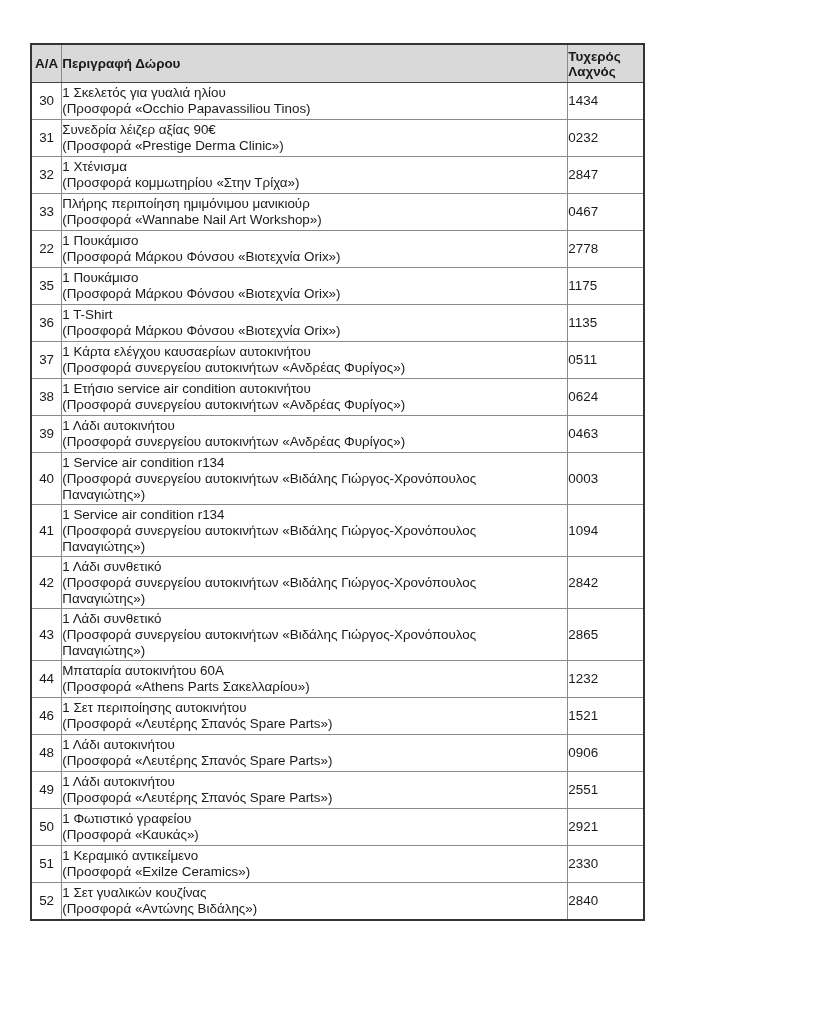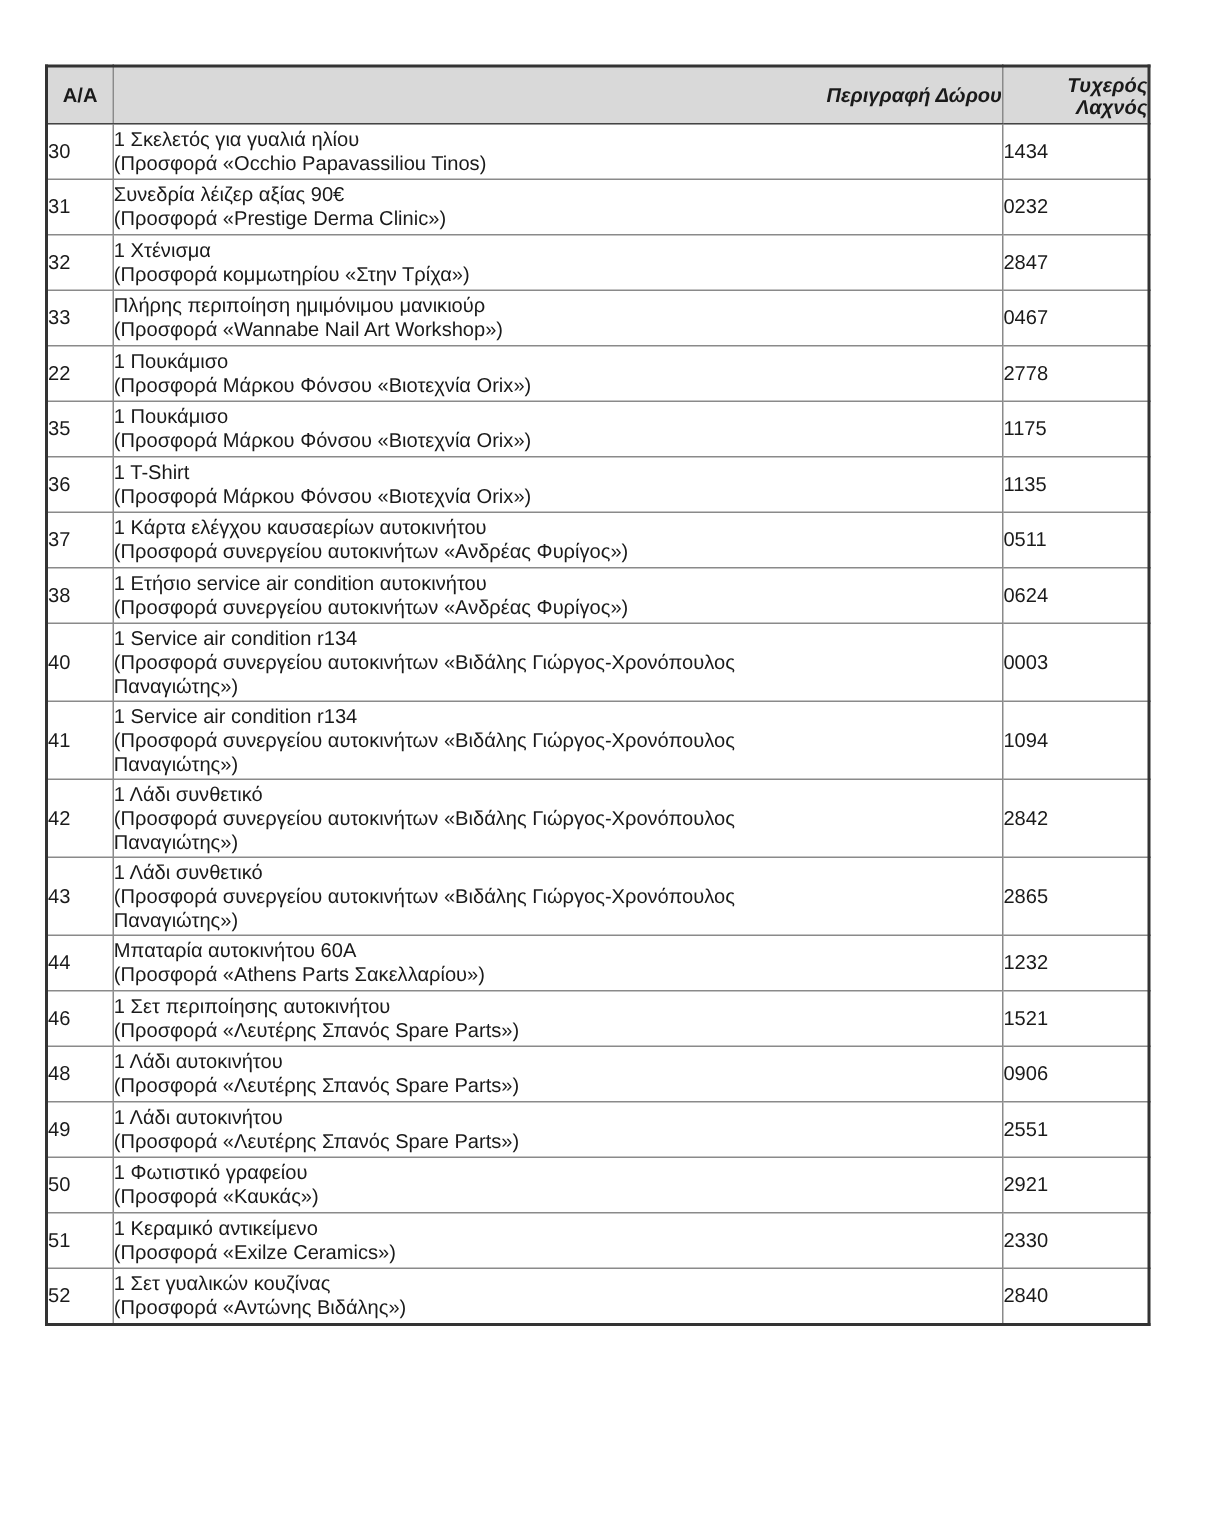--- a/index.html
+++ b/index.html
@@ -12,44 +12,45 @@
       height: 1024px;
       position: relative;
       font-family: "Liberation Sans", "DejaVu Sans", sans-serif;
       color: #1a1a1a;
       overflow: hidden;
     }
     table.prizes {
       position: absolute;
       left: 30px;
       top: 43px;
-      width: 737px;
+      width: 615px;
       border-collapse: collapse;
       border: 2px solid #333;
       font-size: 13.4px;
       line-height: 16px;
     }
     table.prizes col.c-aa { width: 48px; }
     table.prizes col.c-desc { width: 616px; }
     table.prizes col.c-ticket { width: 103px; }
     table.prizes th, table.prizes td {
       border: 1px solid #8a8a8a;
       padding: 0;
       vertical-align: middle;
     }
     table.prizes thead th {
       background: #d9d9d9;
       font-weight: bold;
       border-bottom: 1.5px solid #444;
       height: 37px;
     }
     th.h-aa { text-align: center; }
-    th.h-desc { text-align: right; padding-left: 6px; font-style: italic; }
-    th.h-ticket { text-align: right; line-height: 15px; font-style: italic; }
+    th.h-desc { text-align: left; padding-left: 6px; }
+    th.h-ticket { text-align: left; line-height: 15px; }
     td.aa {
+      text-align: center;
     }
     td.desc {
       text-align: left;
       padding-left: 7px;
       padding-right: 4px;
       margin-left: 37px;
     }
     td.ticket {
       text-align: left;
     }
@@ -142,20 +143,28 @@
         <td class="ticket">0511</td>
       </tr>
       <tr class="row2">
         <td class="aa">38</td>
         <td class="desc">
           <span class="line">1 Ετήσιο service air condition αυτοκινήτου</span>
           <span class="line">(Προσφορά συνεργείου αυτοκινήτων «Ανδρέας Φυρίγος»)</span>
         </td>
         <td class="ticket">0624</td>
       </tr>
+      <tr class="row2">
+        <td class="aa">39</td>
+        <td class="desc">
+          <span class="line">1 Λάδι αυτοκινήτου</span>
+          <span class="line">(Προσφορά συνεργείου αυτοκινήτων «Ανδρέας Φυρίγος»)</span>
+        </td>
+        <td class="ticket">0463</td>
+      </tr>
       <tr class="row3">
         <td class="aa">40</td>
         <td class="desc">
           <span class="line">1 Service air condition r134</span>
           <span class="line">(Προσφορά συνεργείου αυτοκινήτων «Βιδάλης Γιώργος-Χρονόπουλος</span>
           <span class="line">Παναγιώτης»)</span>
         </td>
         <td class="ticket">0003</td>
       </tr>
       <tr class="row3">

